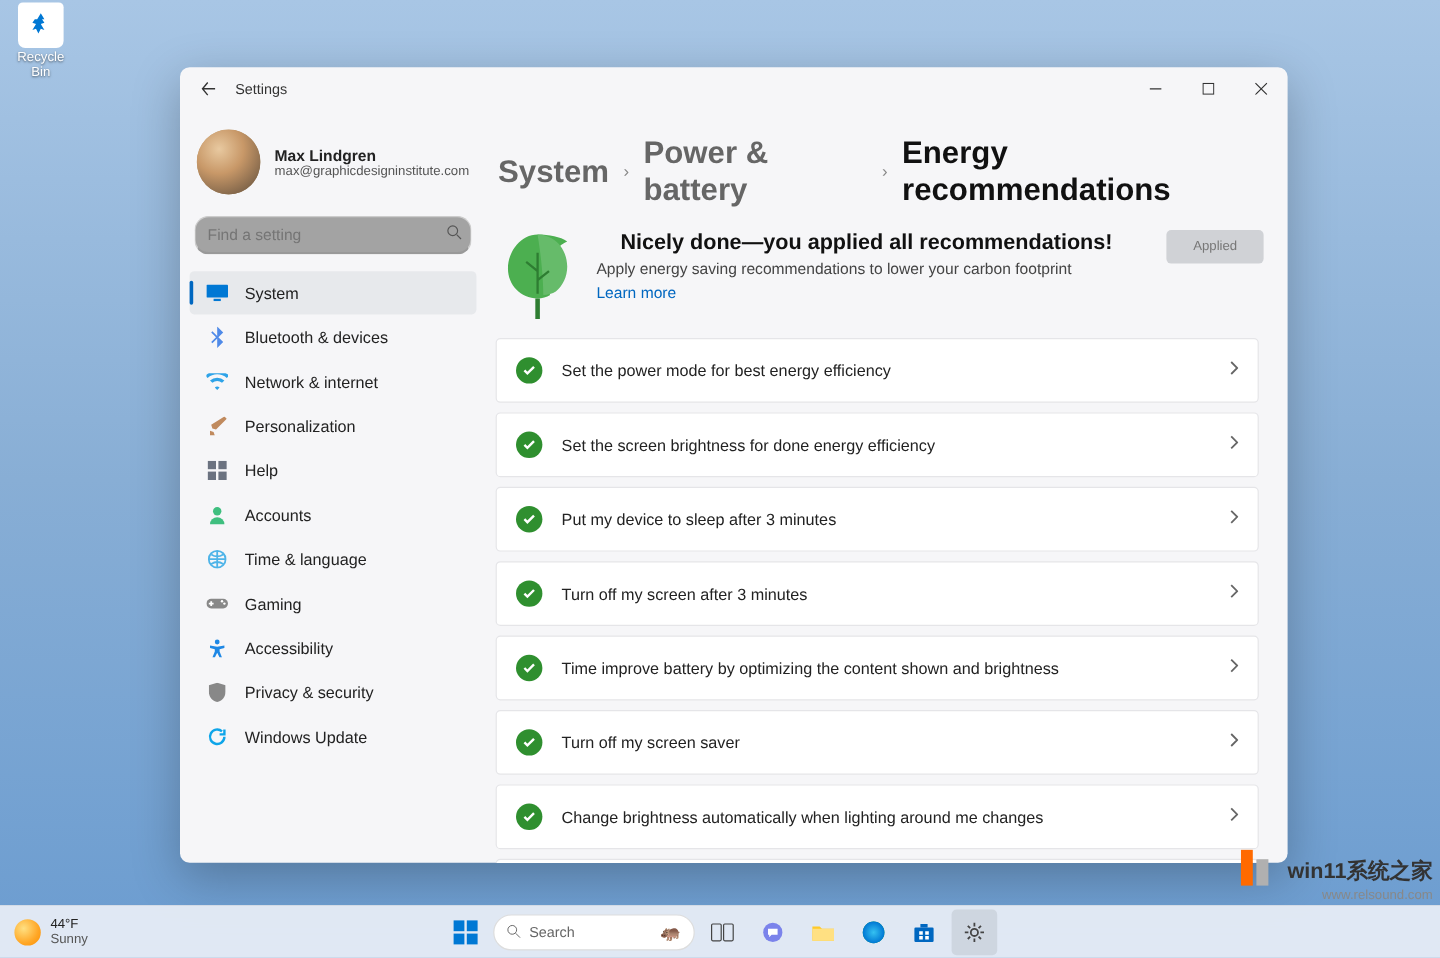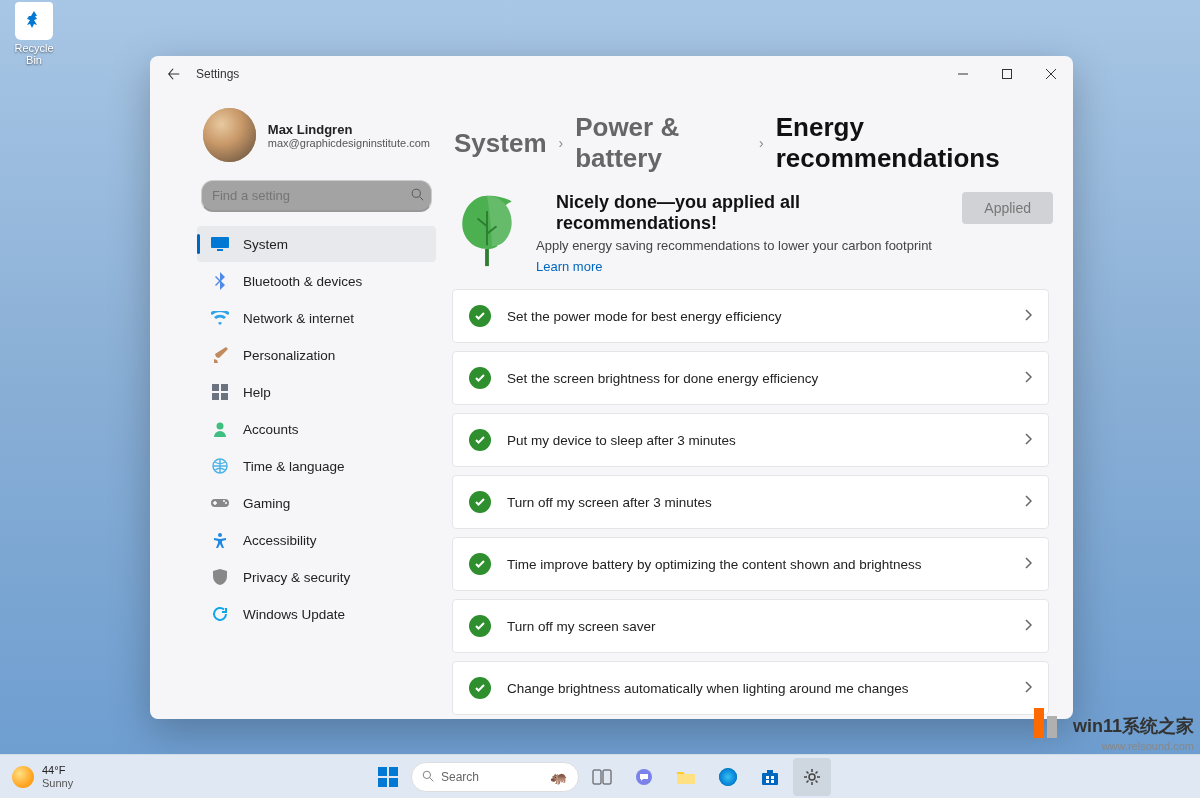--- a/index.html
+++ b/index.html
@@ -25,21 +25,21 @@
   display: flex; flex-direction: column; overflow: hidden;
 }
 
 
 .titlebar { height: 36px; display: flex; align-items: center; padding: 0 0 0 8px; }
 .titlebar .back { width: 32px; height: 32px; display:flex;align-items:center;justify-content:center; cursor:pointer; border-radius:4px;}
 .titlebar .title { font-size: 12px; color: #333; margin-left: 6px; }
 .titlebar .ctrls { margin-left: auto; display: flex; }
 .titlebar .ctrl { width: 44px; height: 30px; display:flex;align-items:center;justify-content:center; cursor:pointer; }
 
-.body { flex: 1; display: flex; overflow: hidden; padding-left: 39px; }
+.body { flex: 1; display: flex; overflow: hidden; }
 
 
 .sidebar { width: 255px; padding: 8px 8px 8px 8px; overflow-y: auto; }
 .profile { display: flex; align-items: center; gap: 12px; padding: 8px 6px 18px 6px; }
 .avatar { width: 54px; height: 54px; border-radius: 50%; background: linear-gradient(135deg,#d2b48c,#8b6f47); overflow:hidden; position:relative;}
 .avatar::after{content:"";position:absolute;inset:0;background:radial-gradient(circle at 35% 30%, #e8c9a0 0%, #c89868 40%, #5a4a3a 100%);}
 .profile .name { font-size: 13px; font-weight: 600; color: #222; }
 .profile .email { font-size: 11px; color: #555; }
 .search { position: relative; margin: 0 4px 14px 4px; }
 .search input { width: 100%; height: 32px; padding: 0 30px 0 10px; border: 1px solid #ccc; border-radius: 12px; background:#a3a3a3; font-size:13px; border-bottom:2px solid #999;}
@@ -57,21 +57,21 @@
 .breadcrumb a { font-size: 26px; font-weight:600; color:#666; text-decoration:none; cursor:pointer;}
 .breadcrumb .sep { color:#888; font-size:14px;}
 .breadcrumb .current { font-size:26px; font-weight:600; color:#111;}
 
 .banner { display:flex; gap:18px; align-items:flex-start; margin-bottom:14px; padding-left:4px;}
 .leaf { width:62px; height:76px; flex-shrink:0; }
 .banner-text { flex:1; }
 .banner-title { font-size:18px; font-weight:600; color:#111; margin-bottom:4px;margin-left:20px;}
 .banner-sub { font-size:13px; color:#444; margin-bottom:4px;}
 .banner-link { font-size:13px; color:#0067c0; cursor:pointer;}
-.applied-btn { background:#d0d2d6; color:#777; border:none; border-radius:4px; padding:8px 22px; font-size:14px; cursor:default;}
+.applied-btn { background:#d0d2d6; color:#777; border:none; border-radius:4px; padding:8px 22px; font-size:11px; cursor:default;}
 
 .recs { display:flex; flex-direction:column; gap:8px; padding-right:4px;}
 .rec { background:#fff; border:1px solid #e5e5e8; border-radius:4px; height:54px; display:flex; align-items:center; padding:0 16px; cursor:pointer;}
 .check { width:22px; height:22px; border-radius:50%; background:#2f8f2f; display:flex;align-items:center;justify-content:center; margin-right:16px; flex-shrink:0;}
 .check svg { width:12px; height:12px; }
 .rec-label { font-size:13.5px; color:#222; flex:1;}
 .chev { color:#666; }
 
 .main::-webkit-scrollbar { width:6px; }
 .main::-webkit-scrollbar-thumb { background:#bbb; border-radius:3px;}

